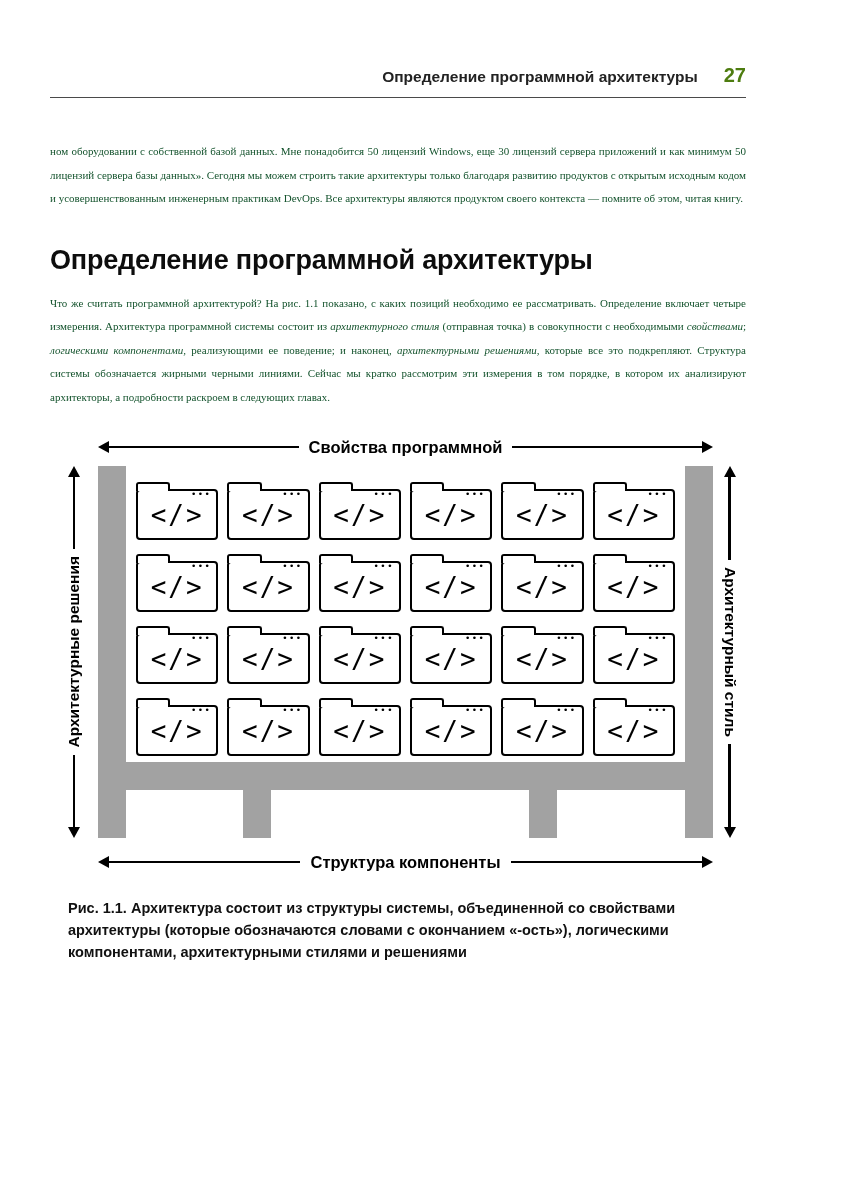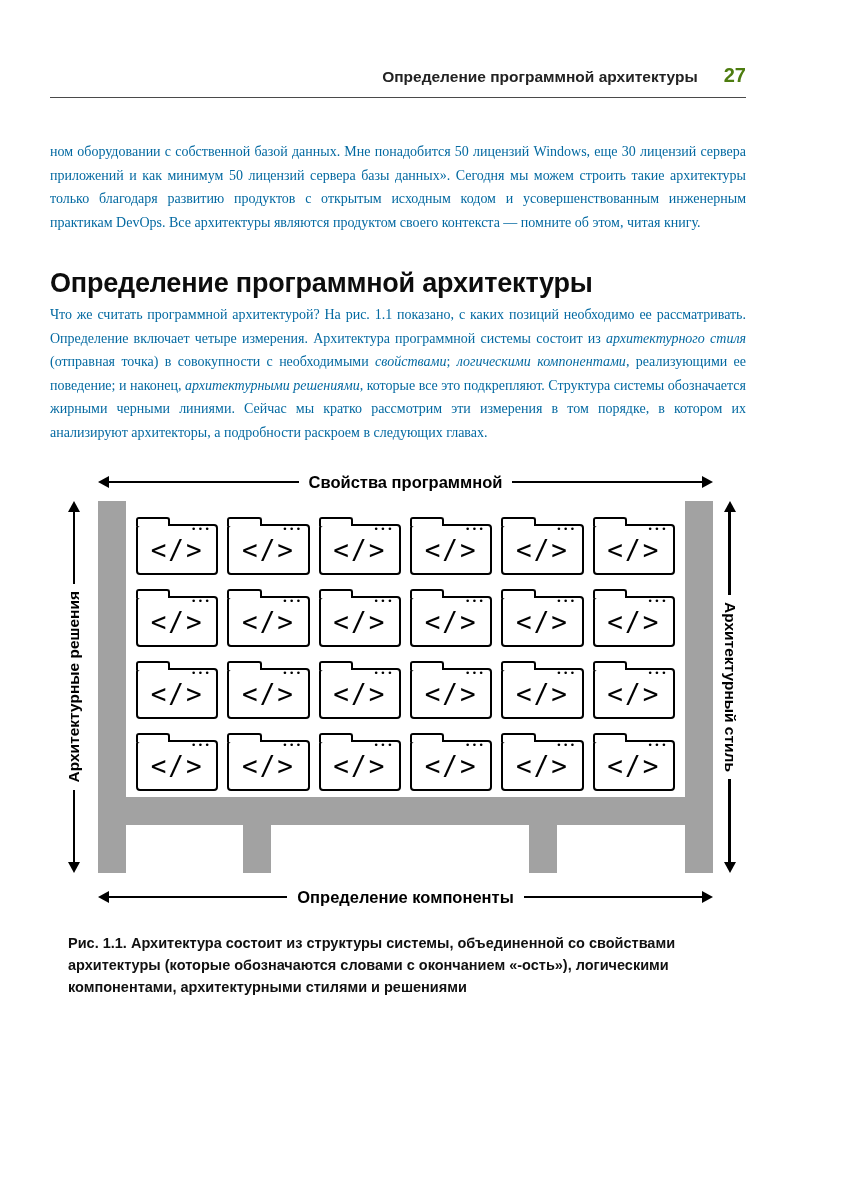--- a/index.html
+++ b/index.html
@@ -18,33 +18,33 @@
     display: flex; justify-content: flex-end; align-items: baseline; gap: 26px;
     font-family: "Liberation Sans", sans-serif;
   }
   .running-title { font-size: 15.5px; font-weight: bold; color:#222; }
   .page-number { font-size: 20px; font-weight: bold; color:#4d7c0f; }
   .header-rule { border-bottom: 1.5px solid #4a4a4a; margin-top: 10px; }
 
   
   .body-par {
     margin-top: 42px;
-    font-size: 14px; line-height: 23.5px;
+    font-size: 11px; line-height: 23.5px;
     text-align: justify;
-    color:#0369a1;
+    color:#14532d;
   }
   .body-par em { font-style: italic; }
 
   .section-heading {
     margin-top: 34px;
     font-family: "Liberation Sans", sans-serif;
     font-size: 27px; font-weight: bold; color:#0d0d0d;
     letter-spacing: -0.2px;
   }
-  .section-par { margin-top: 4px; }
+  .section-par { margin-top: 16px; }
 
   
   .figure { margin-top: 28px; }
   .h-arrow {
     display: flex; align-items: center;
     margin: 0 33px 0 48px;
     height: 20px;
   }
   .h-arrow .line { flex: 1; height: 2.5px; background: #000; }
   .h-arrow .label {
@@ -298,21 +298,21 @@
           <span class="line"></span>
           <span class="ah-down"></span>
         </div>
       </div>
 
     </div>
 
     <div class="h-arrow fig-bottom-arrow">
       <span class="ah-left"></span>
       <span class="line"></span>
-      <span class="label">Определение компоненты</span>
+      <span class="label">Структура компоненты</span>
       <span class="line"></span>
       <span class="ah-right"></span>
     </div>
 
   </div>
 
   <p class="caption"><span>Рис. 1.1.</span><span> Архитектура состоит из структуры системы, объединенной со свойствами архитектуры (которые обозначаются словами с окончанием «-ость»), логическими компонентами, архитектурными стилями и решениями</span></p>
 
 </div>
 

